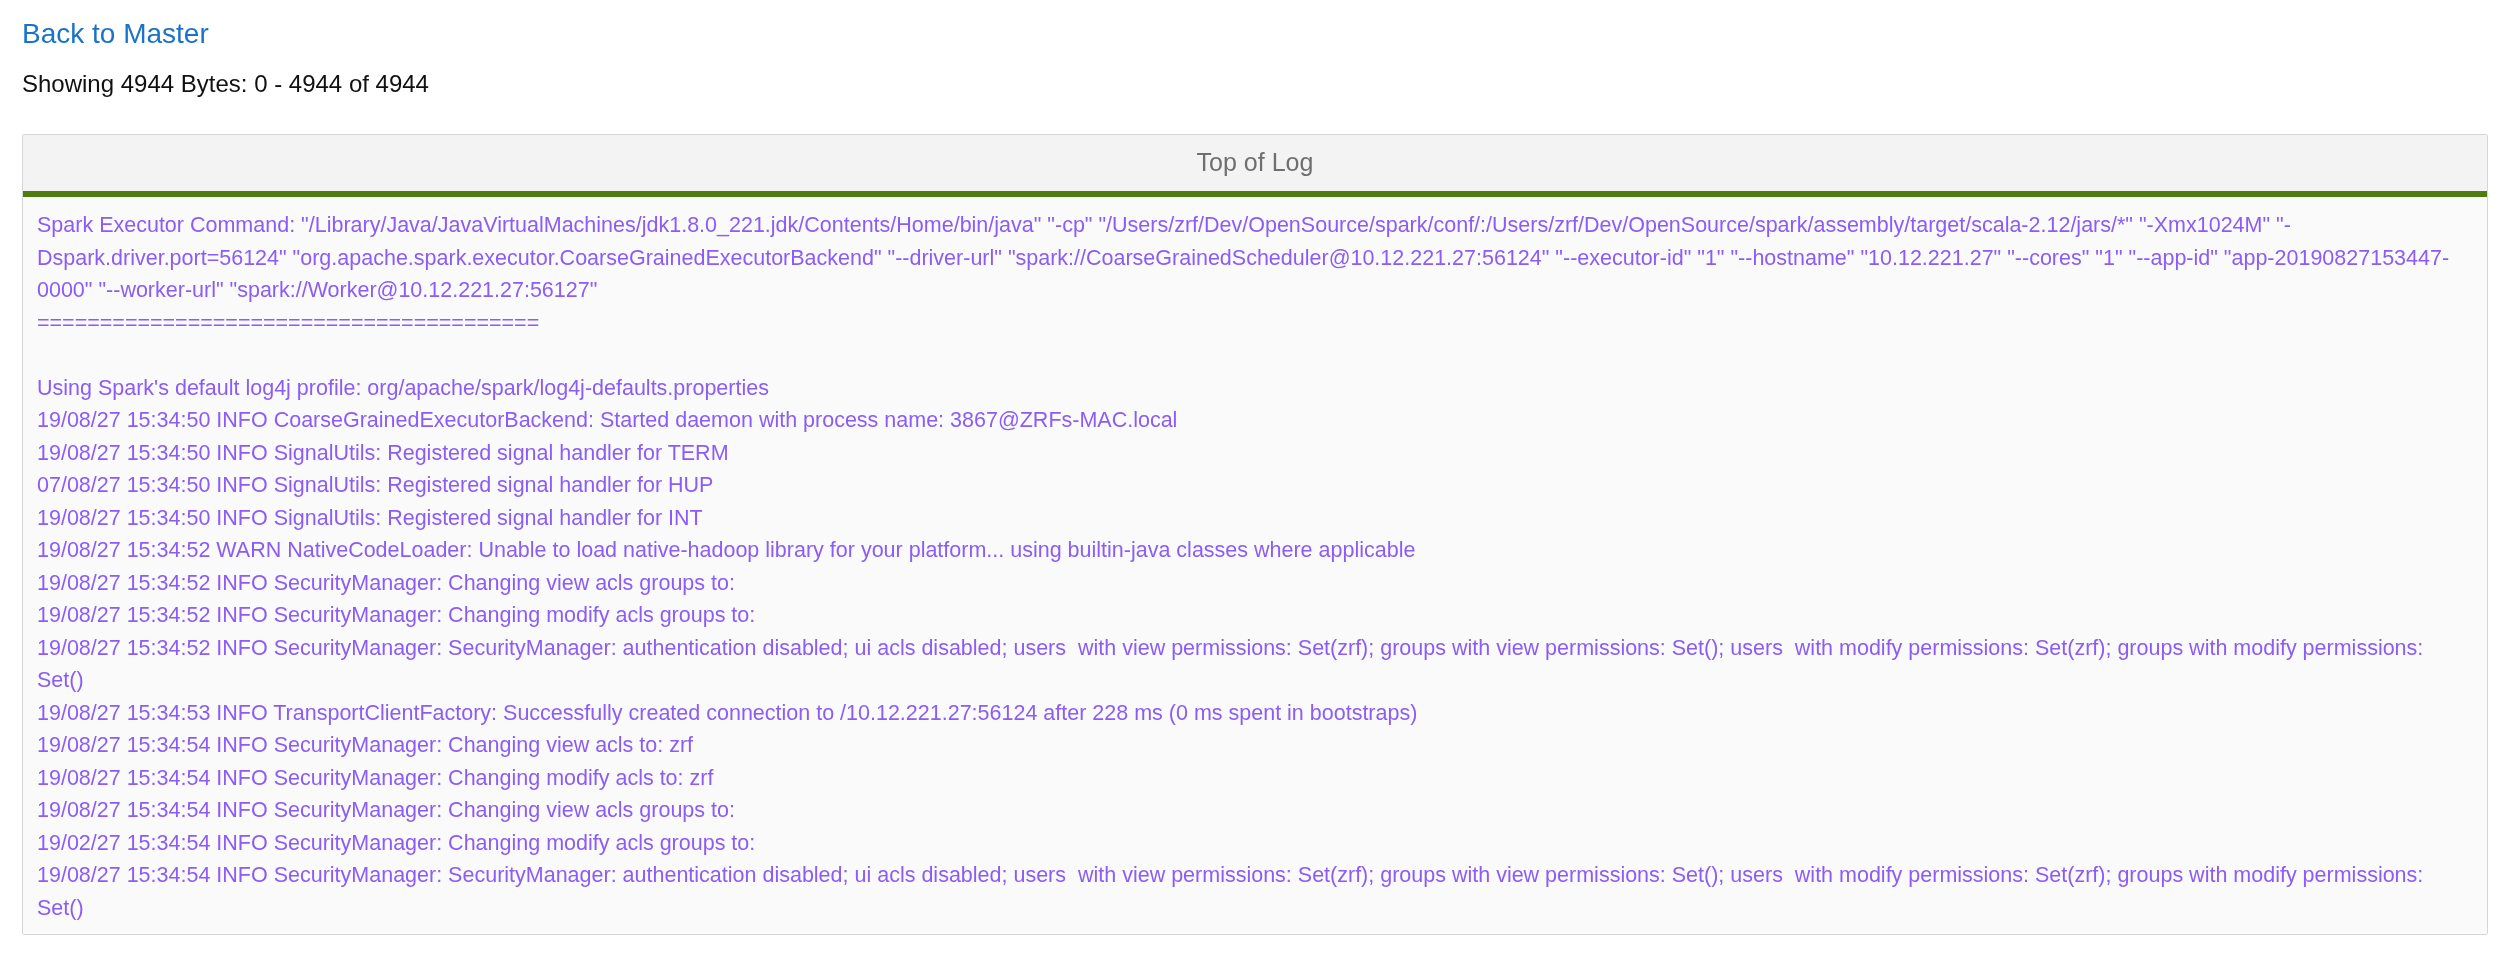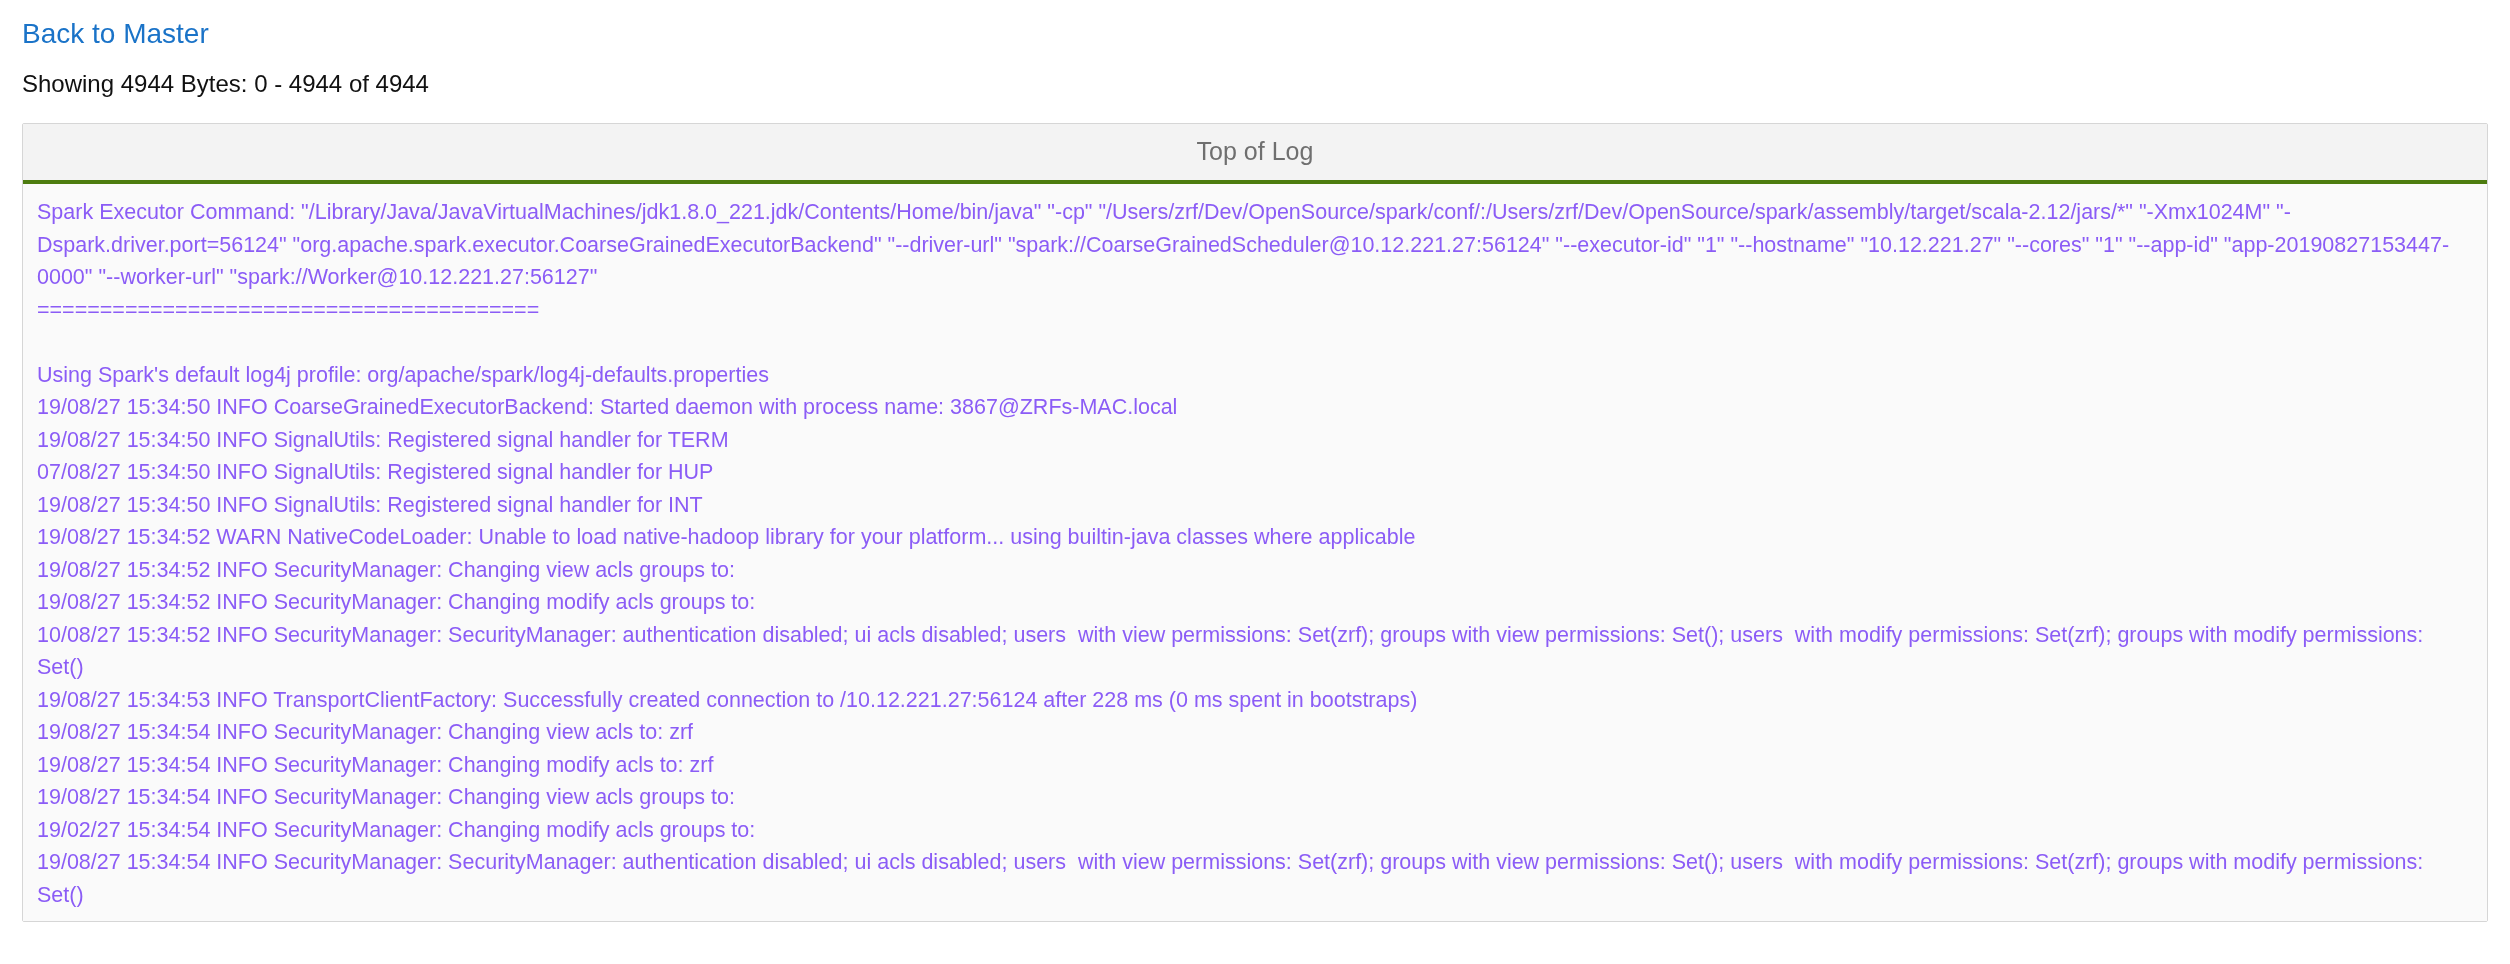--- a/index.html
+++ b/index.html
@@ -22,32 +22,32 @@
     display: inline-block;
     color: #1a73c8;
     font-size: 28px;
     text-decoration: none;
     cursor: pointer;
     margin-bottom: 20px;
   }
   .showing-line {
     font-size: 24px;
     color: #111111;
-    margin: 0 0 25px 0;
+    margin: 0 0 36px 0;
   }
   .log-panel {
     border: 1px solid #d6d6d6;
     border-radius: 2px;
     background: #ffffff;
     width: 2466px;
     box-sizing: border-box;
   }
   .log-panel-header {
     background: #f3f3f3;
-    border-bottom: 4px solid #4d7c0f;
+    border-bottom: 6px solid #4d7c0f;
     text-align: center;
     color: #6f6f6f;
     font-size: 25px;
     padding: 13px 0 14px 0;
   }
   .log-body {
     background: #fafafa;
     padding: 12px 14px 10px 14px;
     box-sizing: border-box;
   }
@@ -79,21 +79,21 @@
         <div class="log-line">========================================</div>
         <div class="log-line blank"></div>
         <div class="log-line">Using Spark's default log4j profile: org/apache/spark/log4j-defaults.properties</div>
         <div class="log-line">19/08/27 15:34:50 INFO CoarseGrainedExecutorBackend: Started daemon with process name: 3867@ZRFs-MAC.local</div>
         <div class="log-line">19/08/27 15:34:50 INFO SignalUtils: Registered signal handler for TERM</div>
         <div class="log-line">07/08/27 15:34:50 INFO SignalUtils: Registered signal handler for HUP</div>
         <div class="log-line">19/08/27 15:34:50 INFO SignalUtils: Registered signal handler for INT</div>
         <div class="log-line">19/08/27 15:34:52 WARN NativeCodeLoader: Unable to load native-hadoop library for your platform... using builtin-java classes where applicable</div>
         <div class="log-line">19/08/27 15:34:52 INFO SecurityManager: Changing view acls groups to:</div>
         <div class="log-line">19/08/27 15:34:52 INFO SecurityManager: Changing modify acls groups to:</div>
-        <div class="log-line">10/08/27 15:34:52 INFO SecurityManager: SecurityManager: authentication disabled; ui acls disabled; users  with view permissions: Set(zrf); groups with view permissions: Set(); users  with modify permissions: Set(zrf); groups with modify permissions: Set()</div>
+        <div class="log-line">19/08/27 15:34:52 INFO SecurityManager: SecurityManager: authentication disabled; ui acls disabled; users  with view permissions: Set(zrf); groups with view permissions: Set(); users  with modify permissions: Set(zrf); groups with modify permissions: Set()</div>
         <div class="log-line">19/08/27 15:34:53 INFO TransportClientFactory: Successfully created connection to /10.12.221.27:56124 after 228 ms (0 ms spent in bootstraps)</div>
         <div class="log-line">19/08/27 15:34:54 INFO SecurityManager: Changing view acls to: zrf</div>
         <div class="log-line">19/08/27 15:34:54 INFO SecurityManager: Changing modify acls to: zrf</div>
         <div class="log-line">19/08/27 15:34:54 INFO SecurityManager: Changing view acls groups to:</div>
         <div class="log-line">19/02/27 15:34:54 INFO SecurityManager: Changing modify acls groups to:</div>
         <div class="log-line">19/08/27 15:34:54 INFO SecurityManager: SecurityManager: authentication disabled; ui acls disabled; users  with view permissions: Set(zrf); groups with view permissions: Set(); users  with modify permissions: Set(zrf); groups with modify permissions: Set()</div>
       </div>
   </div>
 
 </div>

